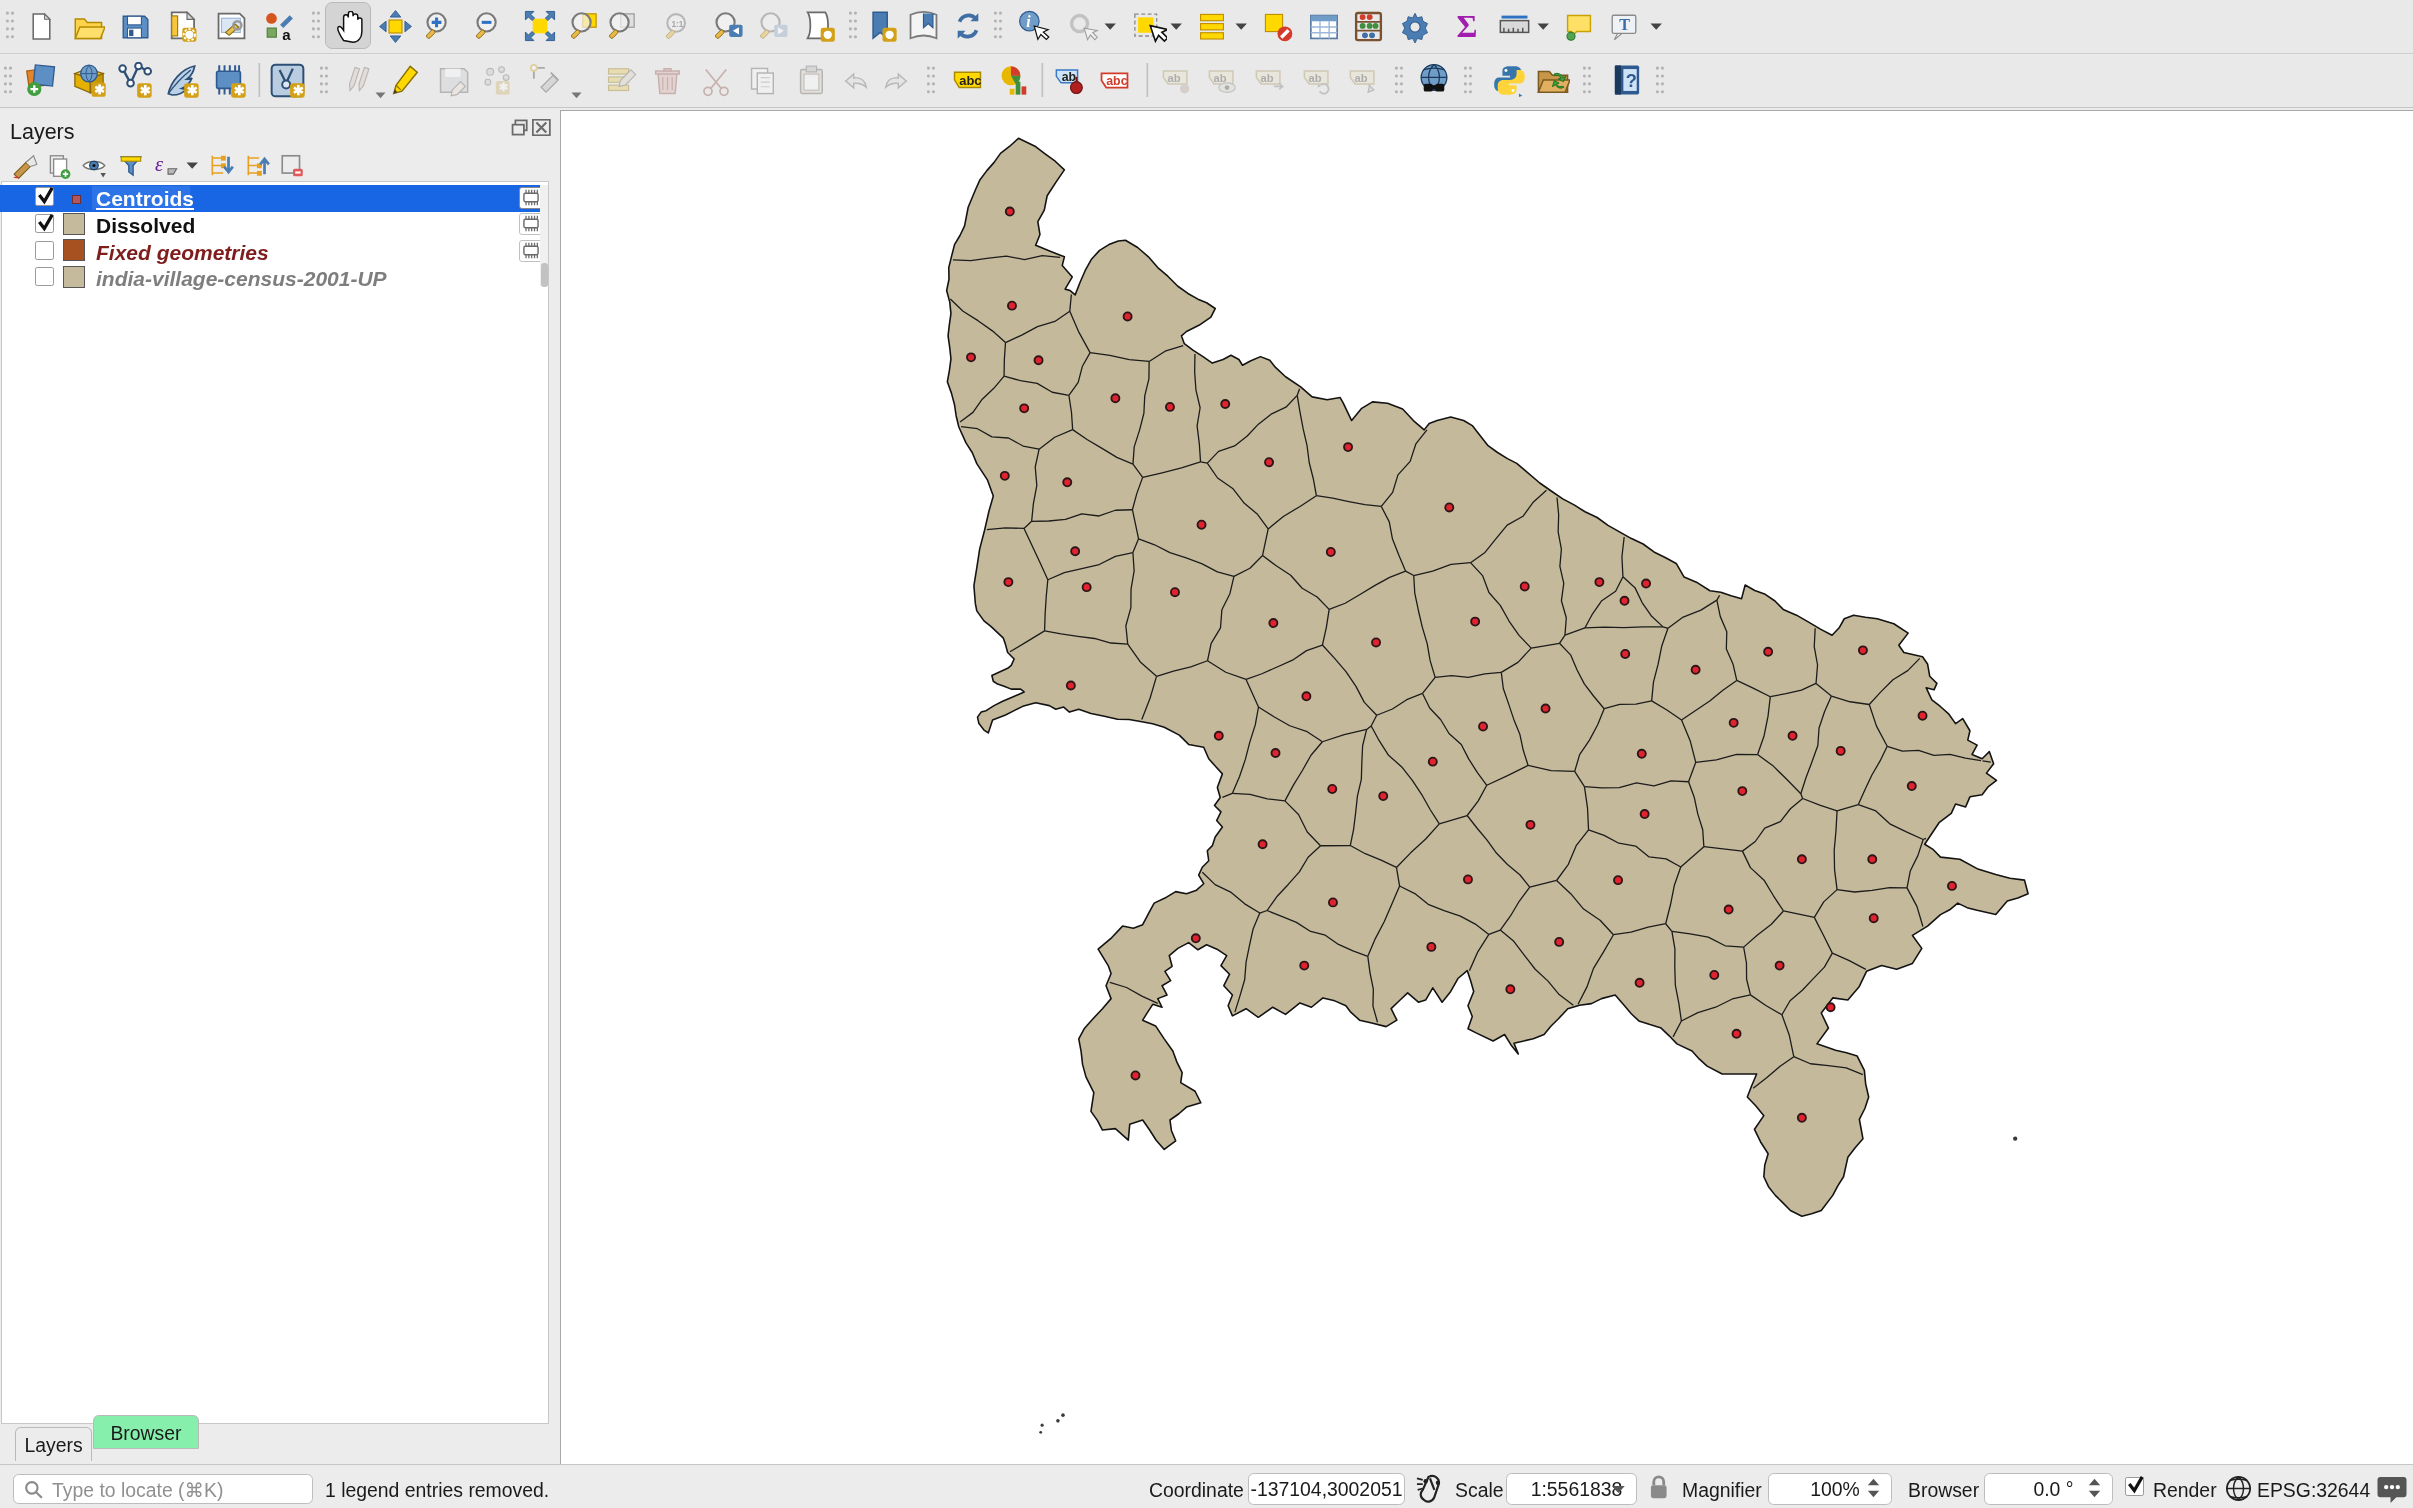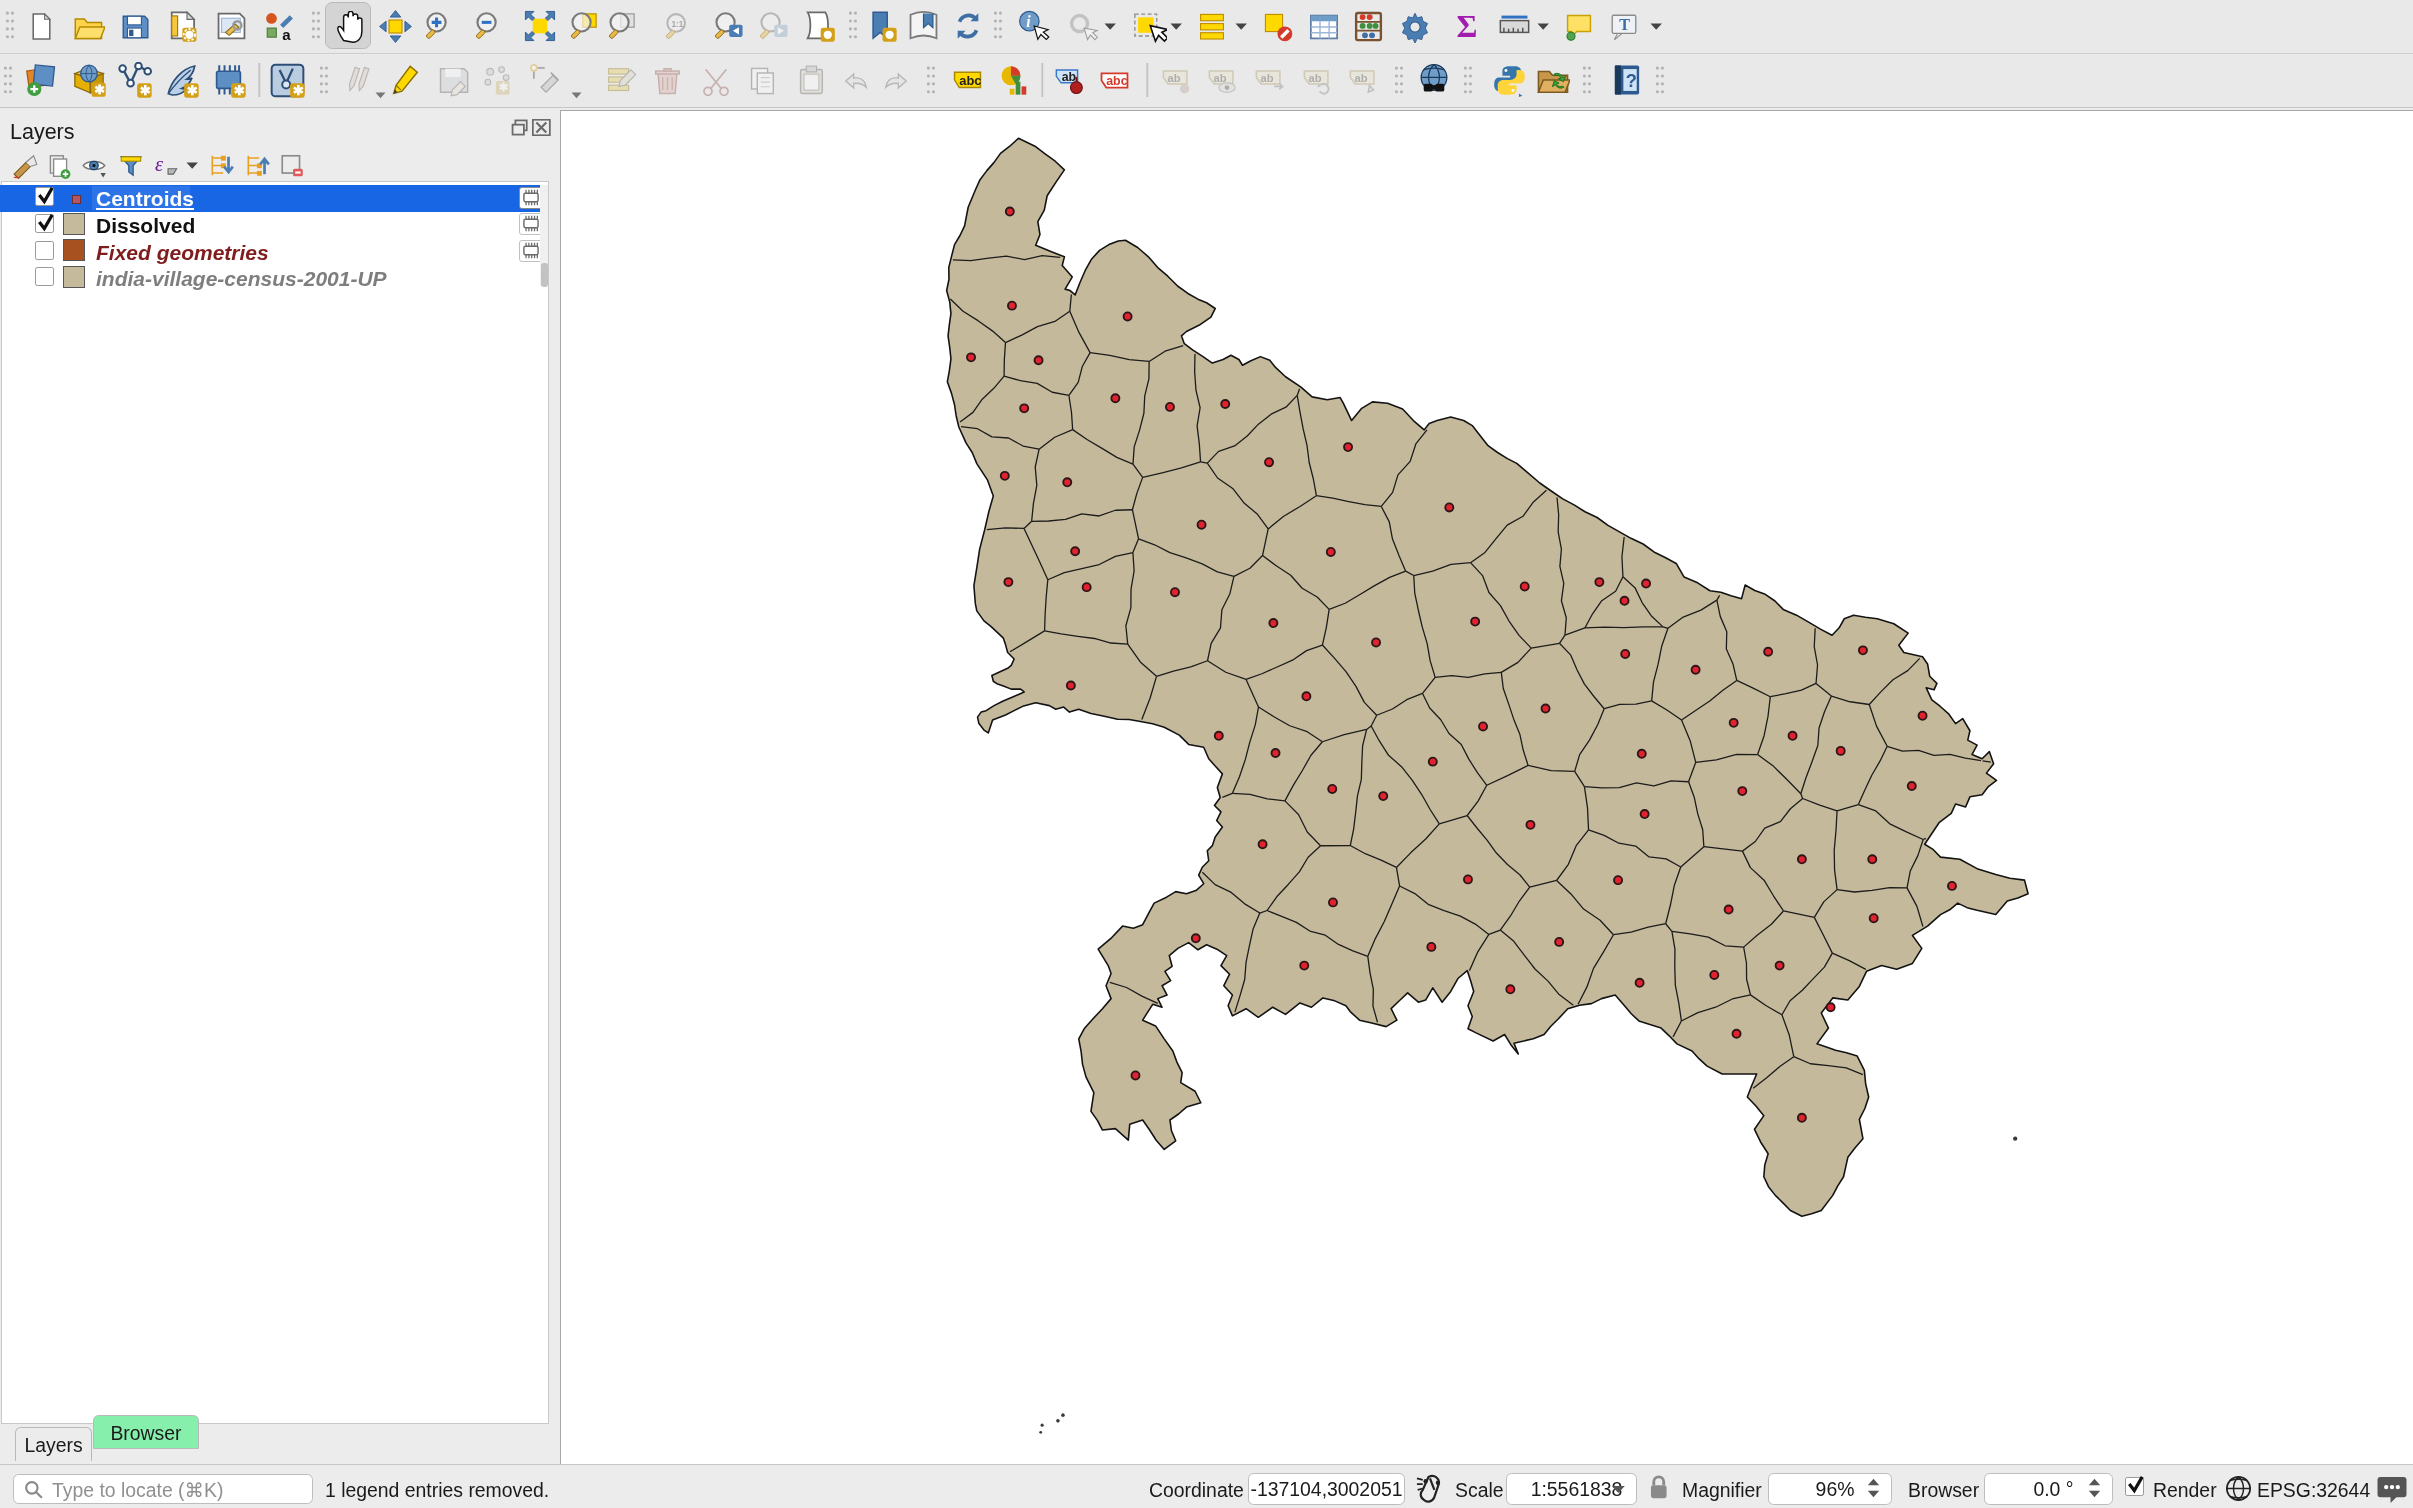--- a/index.html
+++ b/index.html
@@ -944,21 +944,21 @@
 <div style="position:absolute;left:1455px;top:1479px;font-size:19.4px;color:#1a1a1a">Scale</div>
 <div class="inp" style="left:1506px;top:1473px;width:131px;height:32px;padding:4.3px 0 0 10px">1:5561838</div>
 <svg style="position:absolute;left:1609px;top:1483px" width="18.7" height="13" viewBox="0 0 26 18">
     <path d="M4 4 l9 10 9-10 z" fill="#555"></path>
   </svg>
 <svg style="position:absolute;left:1648px;top:1474px" width="21.5" height="27" viewBox="0 0 30 38">
     <rect x="4" y="16" width="22" height="18" rx="3" fill="#8a8a8a"></rect>
     <path d="M8 16 v-5 a7 7 0 0 1 14 0 v5" fill="none" stroke="#8a8a8a" stroke-width="4"></path>
   </svg>
 <div style="position:absolute;left:1682px;top:1479px;font-size:19.4px;color:#1a1a1a">Magnifier</div>
-<div class="inp" style="left:1768px;top:1473px;width:124px;height:32px;padding:4.3px 0 0 10px">96%</div>
+<div class="inp" style="left:1768px;top:1473px;width:124px;height:32px;padding:4.3px 0 0 10px">100%</div>
 <svg style="position:absolute;left:1865px;top:1475px" width="17" height="26" viewBox="0 0 24 36">
     <path d="M4 14 l8-9 8 9 z" fill="#555"></path>
     <path d="M4 22 l8 9 8-9 z" fill="#555"></path>
   </svg>
 <div style="position:absolute;left:1908px;top:1479px;font-size:19.4px;color:#1a1a1a">Browser</div>
 <div class="inp" style="left:1984px;top:1473px;width:129px;height:32px;padding:4.3px 0 0 10px">0.0 °</div>
 <svg style="position:absolute;left:2086px;top:1475px" width="17" height="26" viewBox="0 0 24 36">
     <path d="M4 14 l8-9 8 9 z" fill="#555"></path>
     <path d="M4 22 l8 9 8-9 z" fill="#555"></path>
   </svg>

